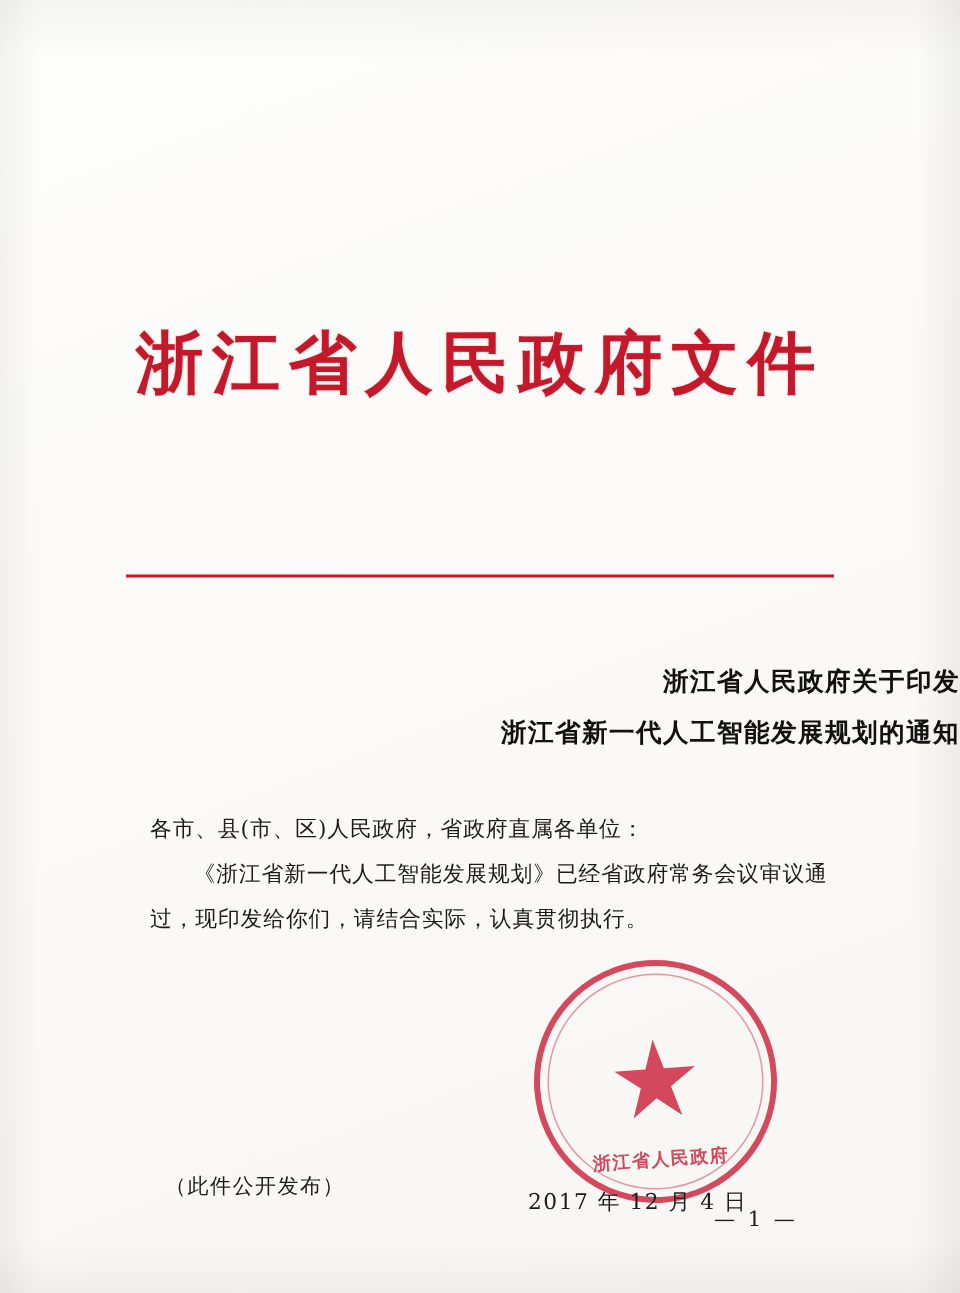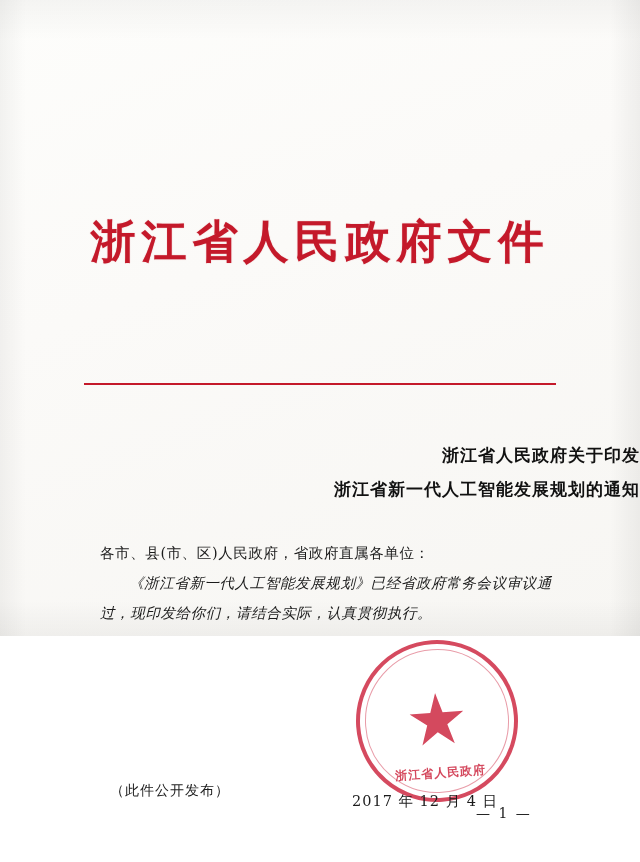--- a/index.html
+++ b/index.html
@@ -9,21 +9,21 @@
   body {
     width: 640px;
     height: 862px;
     background: #ffffff;
     font-family: "DejaVu Serif", "Liberation Serif", serif;
     overflow: hidden;
   }
   .page {
     position: relative;
     width: 640px;
-    height: 636px;
+    height: 862px;
     background: linear-gradient(160deg, #fdfdfb 0%, #fbfaf8 40%, #f7f6f3 100%);
     box-sizing: border-box;
   }
   
   .page::before {
     content: "";
     position: absolute;
     inset: 0;
     background:
       linear-gradient(to right, rgba(0,0,0,0.045) 0px, rgba(0,0,0,0.0) 26px),
@@ -80,21 +80,21 @@
   .body-block {
     position: absolute;
     top: 538px;
     left: 100px;
     width: 472px;
     color: #1b1b1b;
     font-size: 14.5px;
     line-height: 30px;
     letter-spacing: 0.6px;
   }
-  .body-block .p-indent { text-indent: 2em; font-style: italic; }
+  .body-block .p-indent { text-indent: 2em; }
   .signature {
     position: absolute;
     top: 748px;
     left: 352px;
     width: 190px;
     color: #1b1b1b;
     font-size: 14.5px;
     letter-spacing: 1px;
     margin-top: 44px;
   }

